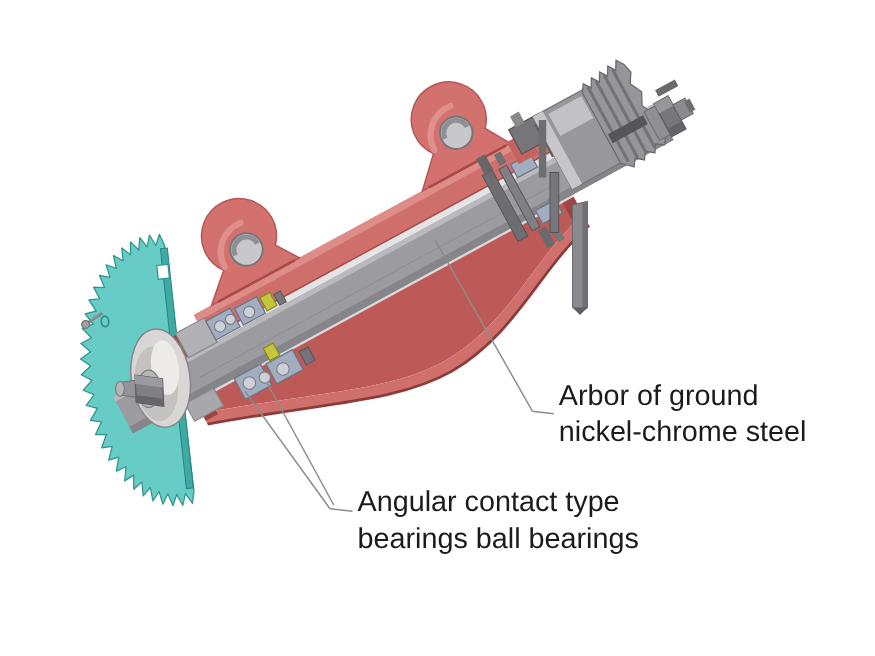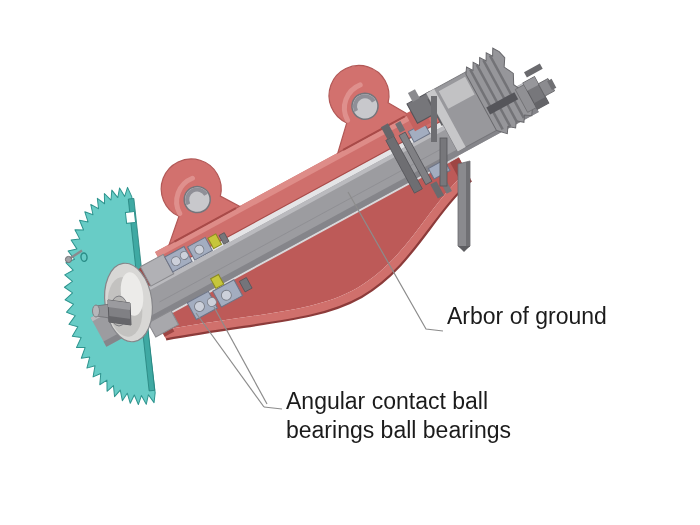--- a/index.html
+++ b/index.html
@@ -158,18 +158,19 @@
   <g stroke="#8c8c8c" stroke-width="1.2" fill="none">
     <polyline points="348,192 426,329 443,331"></polyline>
     <line x1="196" y1="313" x2="264" y2="407"></line>
     <line x1="214" y1="307" x2="267" y2="404"></line>
     <polyline points="264,407 282,409"></polyline>
   </g>
 </svg>
 
 <div class="callout" style="left:447px;top:302px;">
   <span>Arbor of ground</span>
+  <span>nickel-chrome steel</span>
 </div>
 <div class="callout" style="left:286px;top:387px;">
-  <span>Angular contact ball</span>
+  <span>Angular contact type</span>
   <span>bearings ball bearings</span>
 </div>
 </div>
 
 </body></html>

